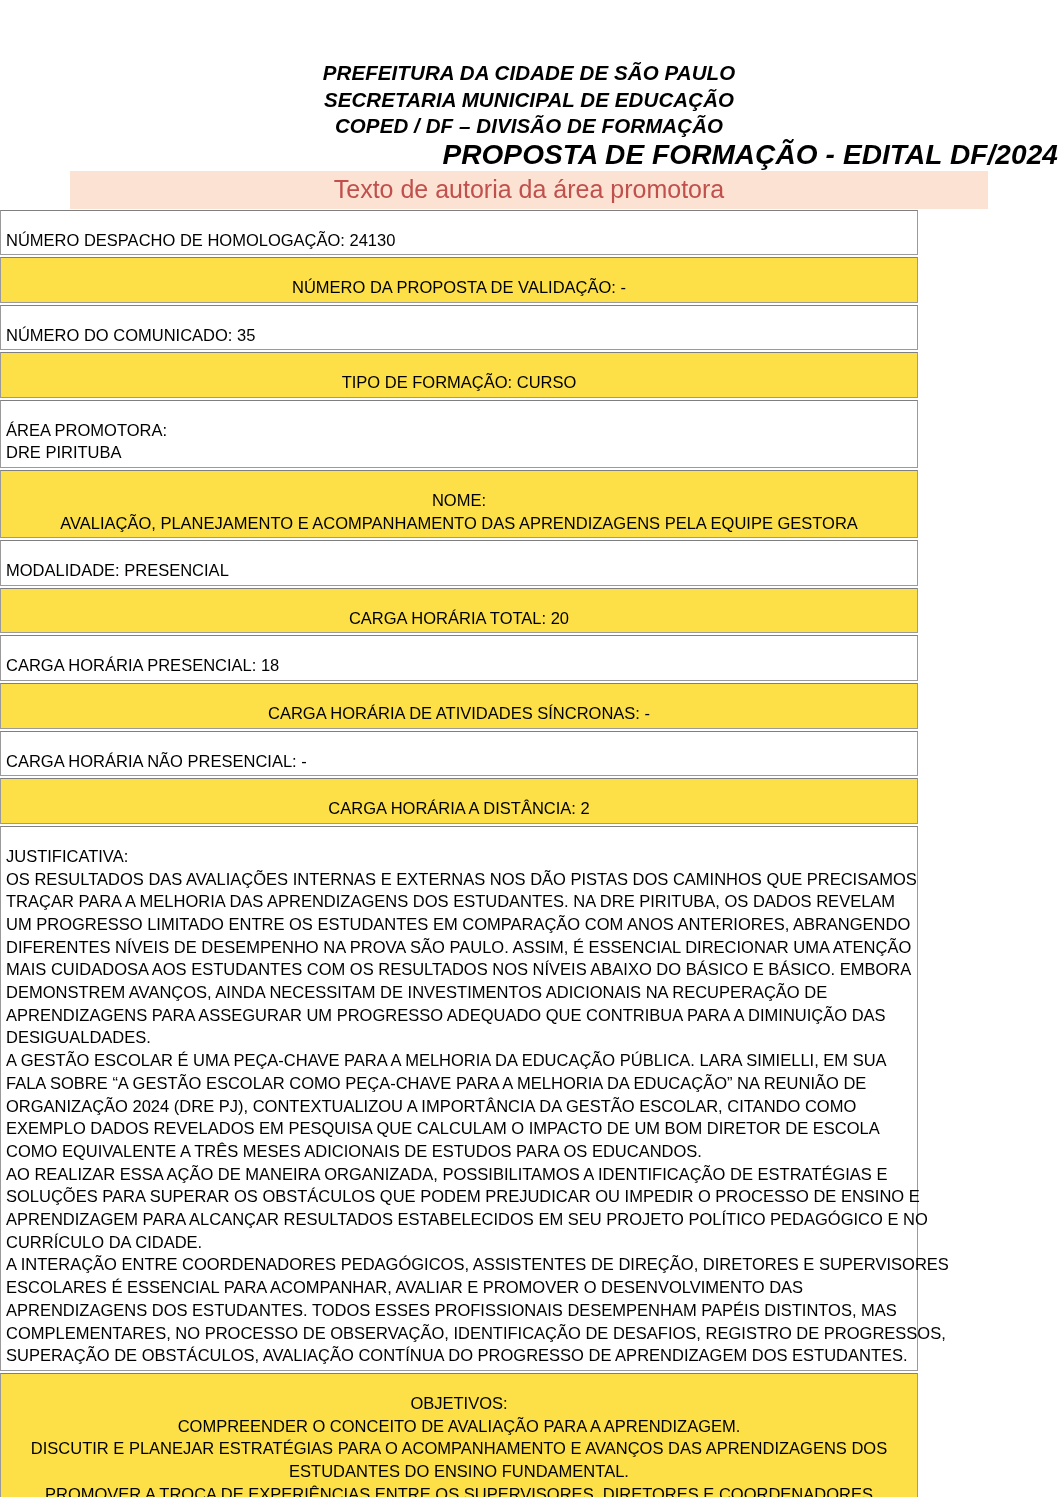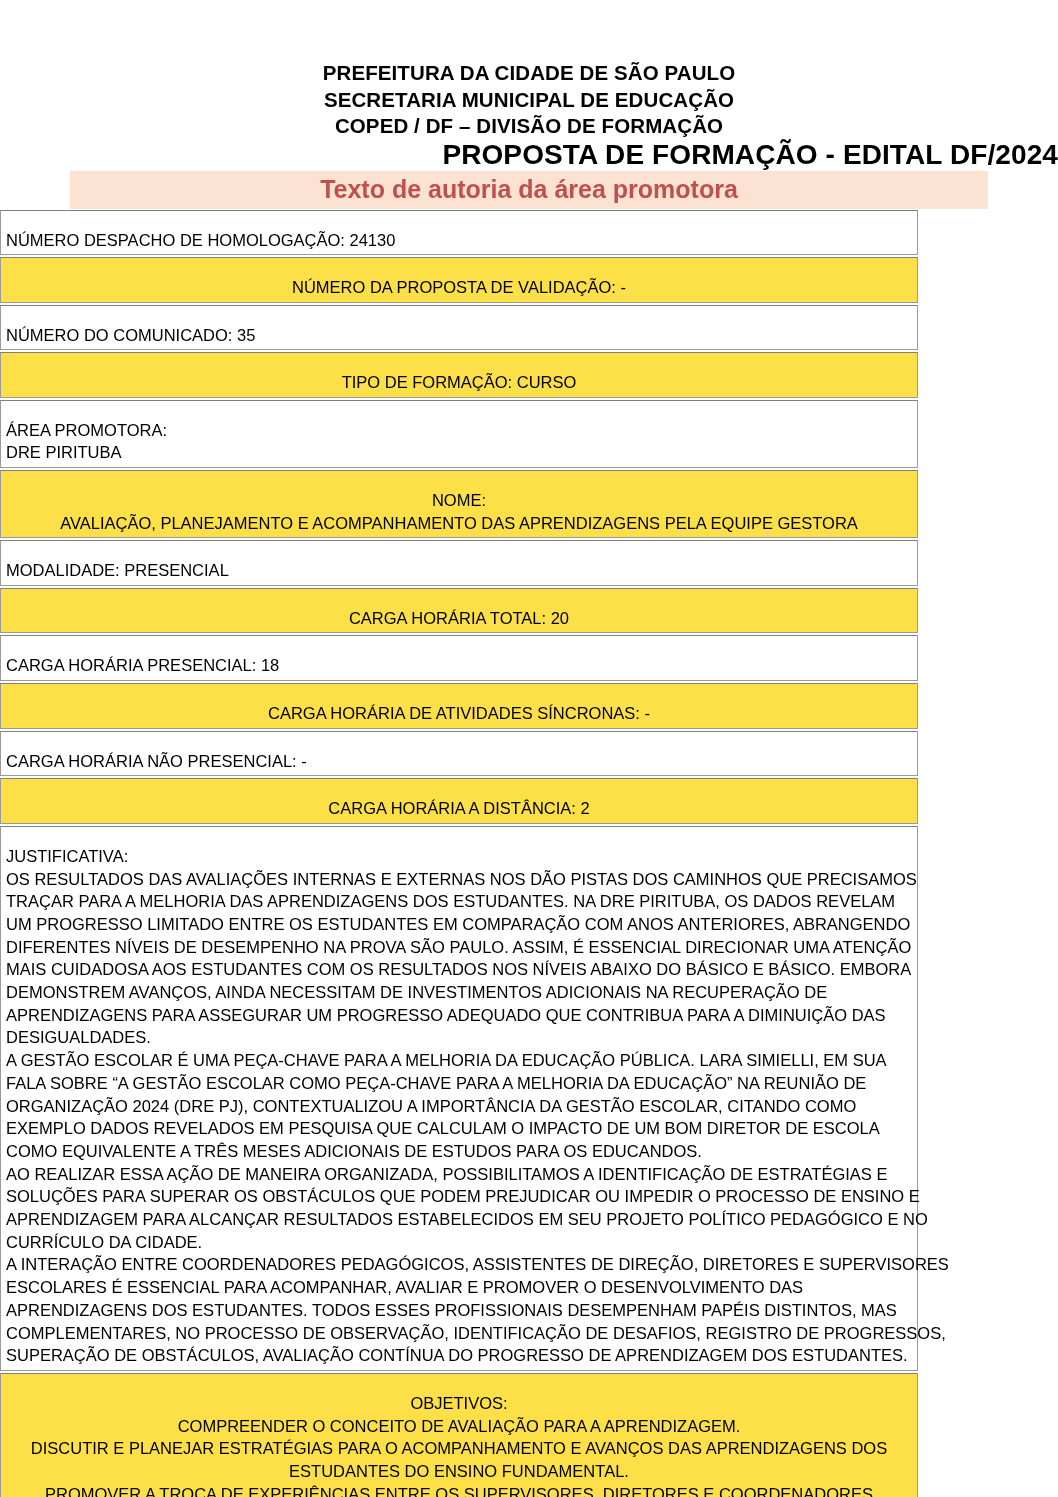--- a/index.html
+++ b/index.html
@@ -19,20 +19,21 @@
     width: 1058px;
     height: 1497px;
     background: #ffffff;
     box-sizing: border-box;
   }
 
   
   .doc-header {
     padding-top: 60px;
     text-align: center;
+    font-style: italic;
   }
   .doc-header .hline {
     font-weight: bold;
     font-size: 20.5px;
     line-height: 26.5px;
     letter-spacing: 0.1px;
     color: #000;
     white-space: nowrap;
   }
   .doc-header .hline.big {
@@ -45,21 +46,21 @@
   .banner {
     margin: 1px auto 0 auto;
     width: 918px;
     background: #FBE2D2;
     text-align: center;
     padding: 3px 0 5px 0;
     box-sizing: border-box;
   }
   .banner .banner-text {
     color: #C0504D;
-    font-weight: bold;
+    font-weight: normal;
     font-size: 25px;
     line-height: 30px;
   }
   .row {
     width: 918px;
     box-sizing: border-box;
     border: 1px solid #9a9a9a;
     border-top: 1px solid #7f7f7f;
     padding: 18px 5px 3px 5px;
     font-size: 16.5px;

